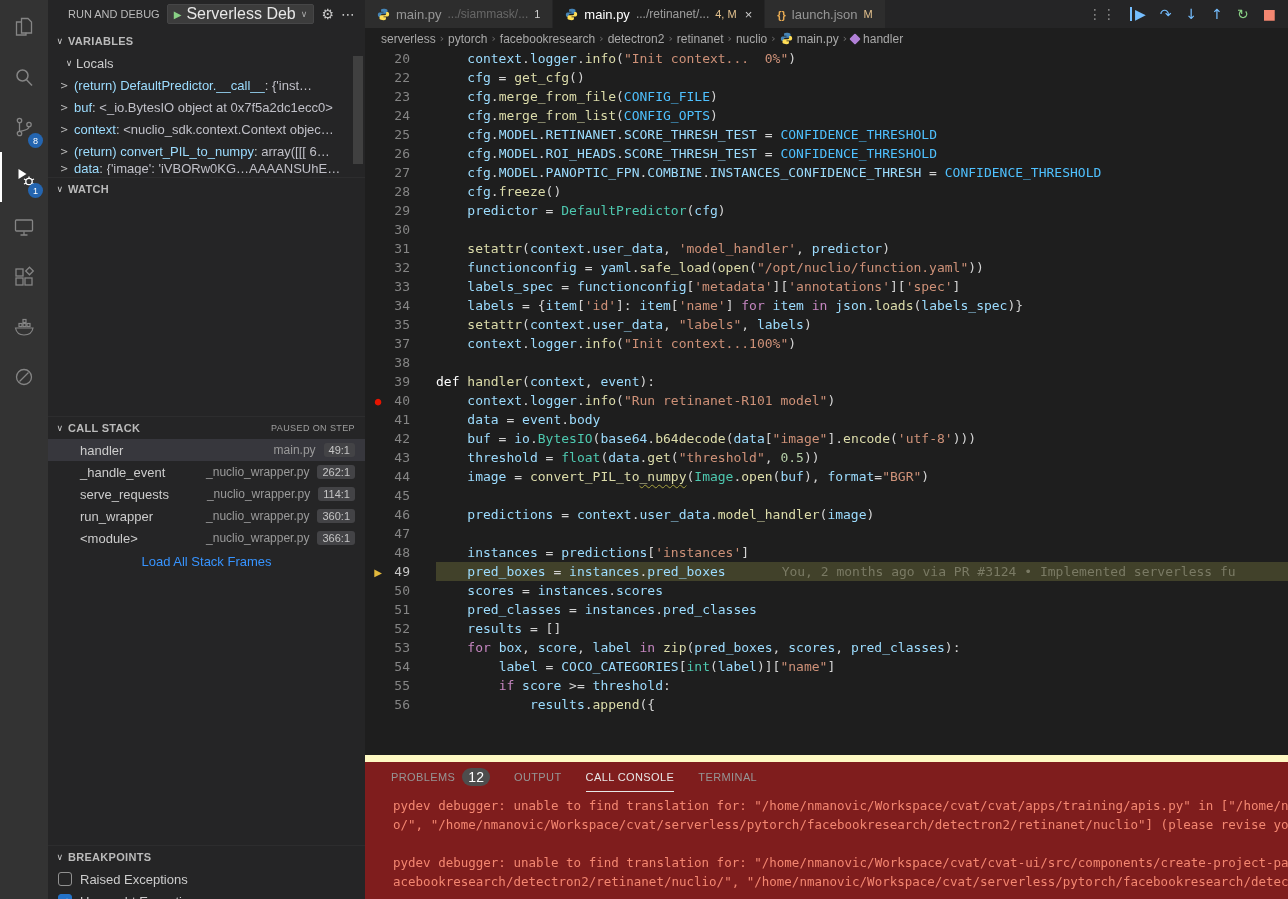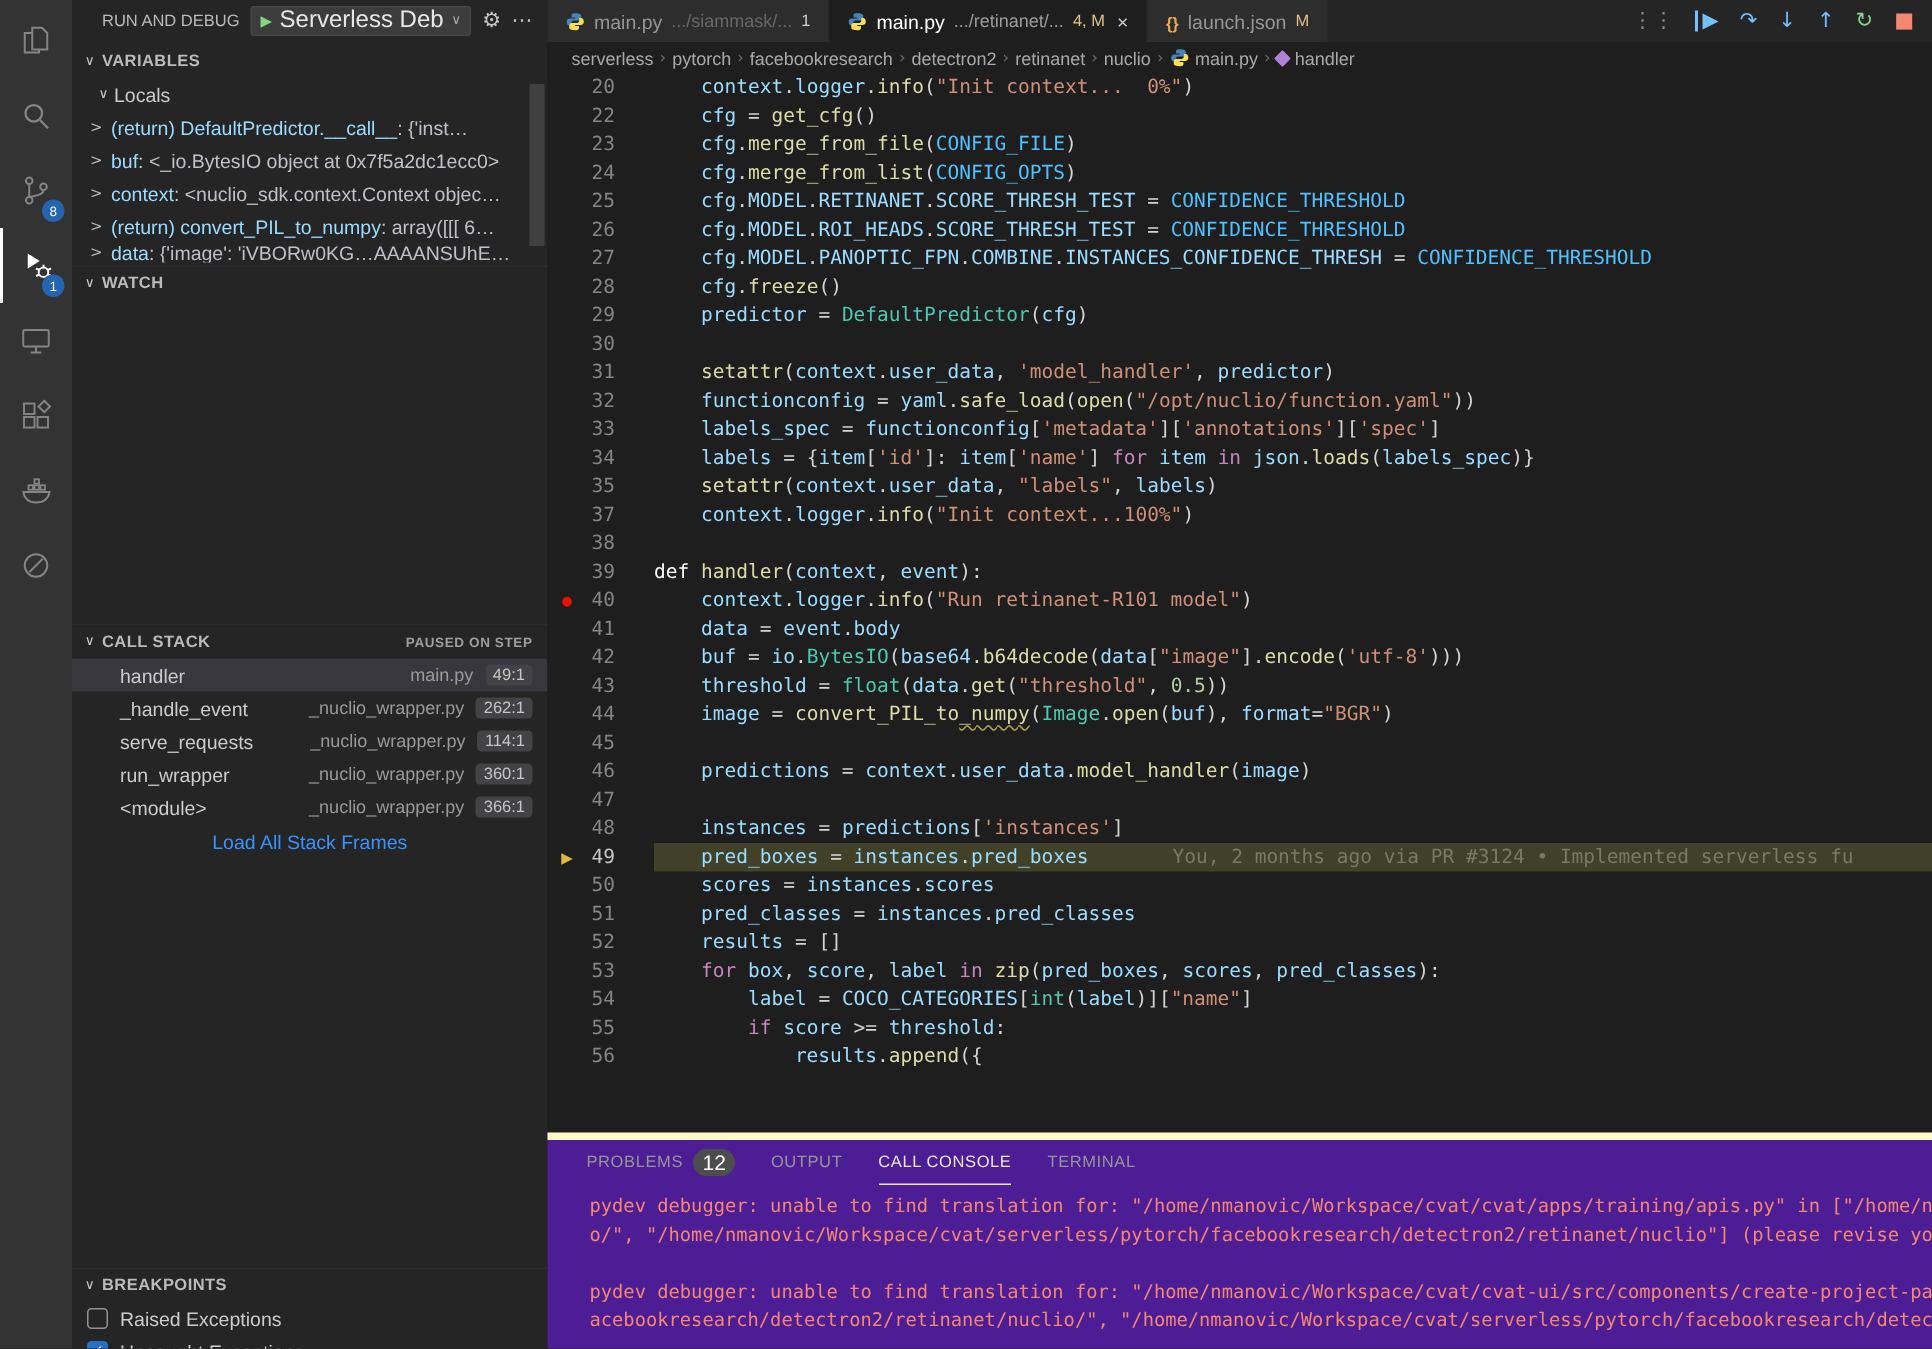--- a/index.html
+++ b/index.html
@@ -25,21 +25,21 @@
   .hdr-icon{color:#c5c5c5;font-size:14px;cursor:pointer;font-family:"DejaVu Sans",sans-serif}
 
   .sec{position:absolute;left:0;right:0}
   #sec-variables{top:30px;height:147px;overflow:hidden}
   #sec-watch{top:177px;height:22px;border-top:1px solid #2d2d2e}
   #sec-callstack{top:416px;height:220px;border-top:1px solid #2d2d2e}
   #sec-breakpoints{top:845px;height:70px;border-top:1px solid #2d2d2e}
 
   .section-header{display:flex;align-items:center;height:22px;padding:0 10px 0 4px;font-size:11px;font-weight:bold;color:#bbbbbb;letter-spacing:.3px;cursor:pointer}
   .twisty{width:16px;text-align:center;font-size:9px;color:#cccccc;font-family:"DejaVu Sans",sans-serif;font-weight:normal}
-  .cs-status{margin-left:auto;font-size:9px;font-weight:bold;color:#9f9f9f;letter-spacing:.4px}
+  .cs-status{margin-left:auto;font-size:9px;font-weight:normal;color:#9f9f9f;letter-spacing:.4px}
 
   .scope-row{display:flex;align-items:center;height:22px;padding-left:14px;cursor:pointer}
   .scope-row .twisty{width:14px}
   .var-row{display:flex;align-items:center;height:22px;padding-left:12px;white-space:nowrap;overflow:hidden;cursor:pointer}
   .var-row.partial{height:13px;overflow:hidden}
   .var-chev{width:14px;color:#bbbbbb;font-size:10px;flex:none;font-family:"DejaVu Sans",sans-serif}
   .var-name{color:#9cdcfe;flex:none}
   .var-sep{color:#cccccc;flex:none;white-space:pre}
   .var-value{color:#c0c0c8;overflow:hidden;flex:1}
   .sb-scrollbar{position:absolute;right:2px;top:56px;width:10px;height:108px;background:rgba(121,121,121,.32)}
@@ -85,21 +85,21 @@
   .cur-arrow{color:#e2b93d;font-size:10px;font-family:"DejaVu Sans",sans-serif}
   .gut-num{width:45px;flex:none;text-align:right;padding-right:26px;color:#858585;cursor:pointer}
   .cline.current .gut-num{color:#c6c6c6}
   .ctext{white-space:pre;cursor:text}
   .blame{color:#7a7a64;margin-left:56px;white-space:pre}
   .tk-p{color:#d4d4d4}.tk-v{color:#9cdcfe}.tk-f{color:#dcdcaa}.tk-s{color:#ce9178}.tk-n{color:#b5cea8}
   .tk-k{color:#ffffff}.tk-c{color:#c586c0}.tk-t{color:#4ec9b0}.tk-C{color:#4fc1ff}
   .tk-u{color:#dcdcaa;text-decoration:underline wavy #a8a23f;text-underline-offset:3px;text-decoration-thickness:1px}
 
   
-  #panel{position:absolute;top:755px;left:0;right:0;bottom:0;border-top:5px solid #fef9c3;background:#4c1d95}
+  #panel{position:absolute;top:755px;left:0;right:0;bottom:0;border-top:7px solid #fef9c3;background:#7f1d1d}
   .panel-tabs{height:30px;display:flex;align-items:stretch;gap:24px;padding-left:26px}
   .ptab{font-size:11px;letter-spacing:.4px;color:#969696;display:flex;align-items:center;gap:7px;border-bottom:1px solid transparent;cursor:pointer}
   .ptab.active{color:#e7e7e7;border-bottom-color:#e7e7e7}
   .pbadge{background:#4d4d4d;color:#ffffff;border-radius:9px;font-size:14px;padding:1px 6px;letter-spacing:0}
   .console{padding:4px 0 0 28px;font-family:"DejaVu Sans Mono",monospace;font-size:12.5px;line-height:19px;color:#f48771;overflow:hidden;height:112px}
   .console-entry{margin-bottom:19px}
   .console-line{white-space:pre;overflow:hidden}
 </style>
 </head>
 <body>

